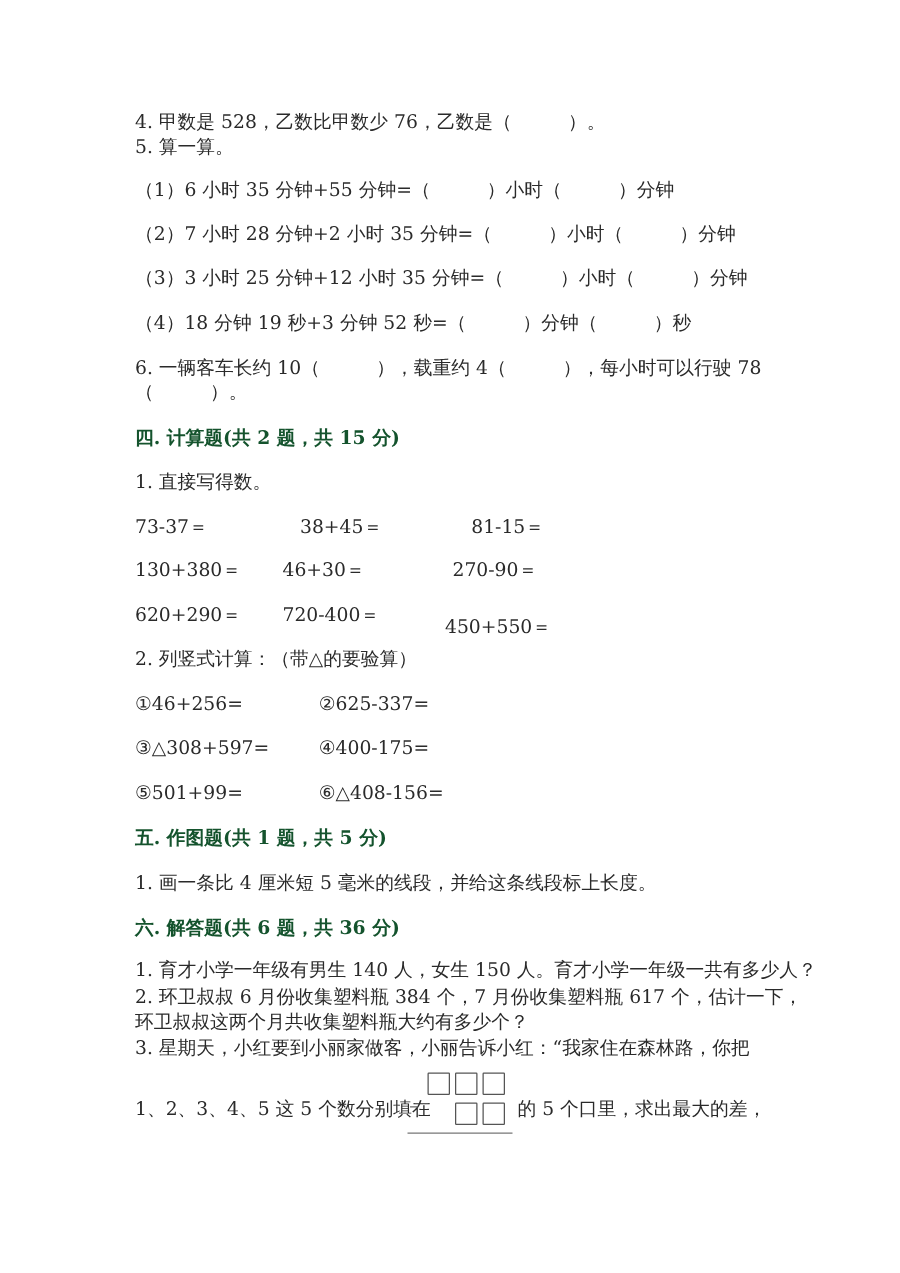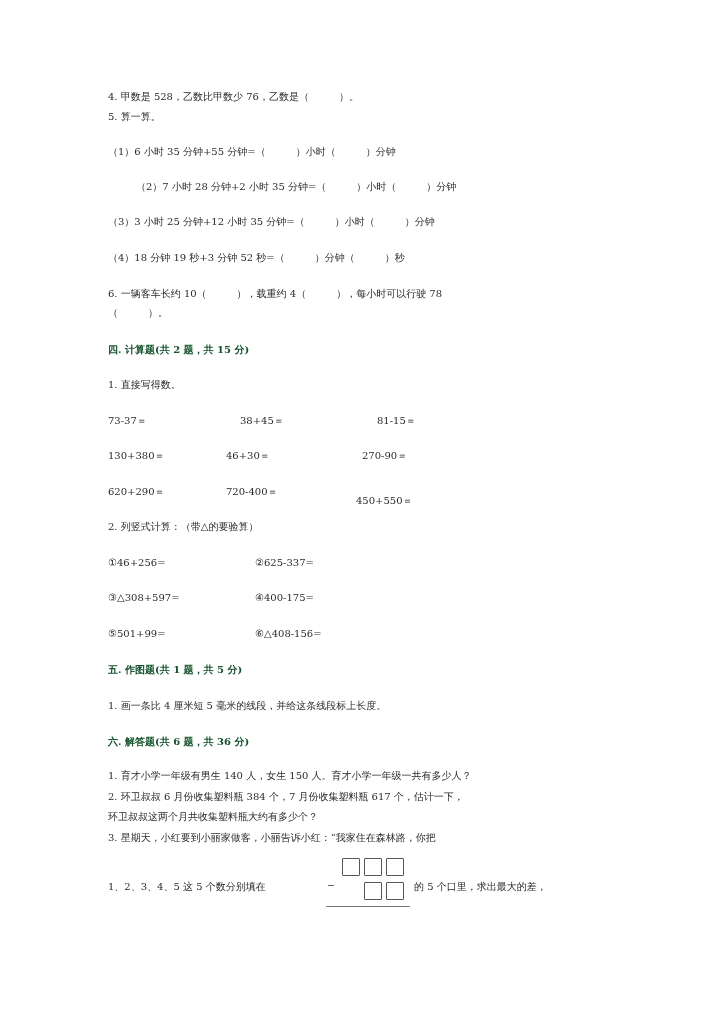--- a/index.html
+++ b/index.html
@@ -1,31 +1,31 @@
 <!DOCTYPE html>
 <html><head>
 <meta charset="utf-8">
 <style>
   html, body { margin: 0; padding: 0; background: #ffffff; }
   body { width: 720px; height: 1018px; position: relative; overflow: hidden;
          font-family: "DejaVu Serif", "Liberation Serif", serif; color: #2a2a2a; }
-  .ln { position: absolute; font-size: 10px; line-height: 18px; white-space: nowrap; }
+  .ln { position: absolute; font-size: 15px; line-height: 18px; white-space: nowrap; }
   .hd { font-weight: bold; color: #14532d; }
   .diagram { position: absolute; left: 326px; top: 858px; width: 86px; height: 52px; }
   .box { position: absolute; width: 16px; height: 16px; border: 1.6px solid #555; border-radius: 1px; }
   .minus { position: absolute; left: 2px; top: 27px; width: 6px; height: 1.4px; background: #666; }
   .rule { position: absolute; left: 0; top: 48px; width: 84px; height: 1.4px; background: #777; }
 </style>
 </head>
 <body>
 
 <div class="ln" style="left:108px;top:88px;">4. 甲数是 528，乙数比甲数少 76，乙数是（　　　）。</div>
 <div class="ln" style="left:108px;top:108px;">5. 算一算。</div>
 <div class="ln" style="left:108px;top:143px;">（1）6 小时 35 分钟+55 分钟=（　　　）小时（　　　）分钟</div>
-<div class="ln" style="left:108px;top:178px;margin-left:28px;">（2）7 小时 28 分钟+2 小时 35 分钟=（　　　）小时（　　　）分钟</div>
+<div class="ln" style="left:108px;top:178px;">（2）7 小时 28 分钟+2 小时 35 分钟=（　　　）小时（　　　）分钟</div>
 <div class="ln" style="left:108px;top:213px;">（3）3 小时 25 分钟+12 小时 35 分钟=（　　　）小时（　　　）分钟</div>
 <div class="ln" style="left:108px;top:249px;">（4）18 分钟 19 秒+3 分钟 52 秒=（　　　）分钟（　　　）秒</div>
 <div class="ln" style="left:108px;top:285px;">6. 一辆客车长约 10（　　　），载重约 4（　　　），每小时可以行驶 78</div>
 <div class="ln" style="left:108px;top:304px;">（　　　）。</div>
 
 <div class="ln hd" style="left:108px;top:341px;">四. 计算题(共 2 题，共 15 分)</div>
 <div class="ln" style="left:108px;top:376px;">1. 直接写得数。</div>
 
 <div class="ln" style="left:108px;top:412px;">73-37＝</div>
 <div class="ln" style="left:240px;top:412px;">38+45＝</div>

